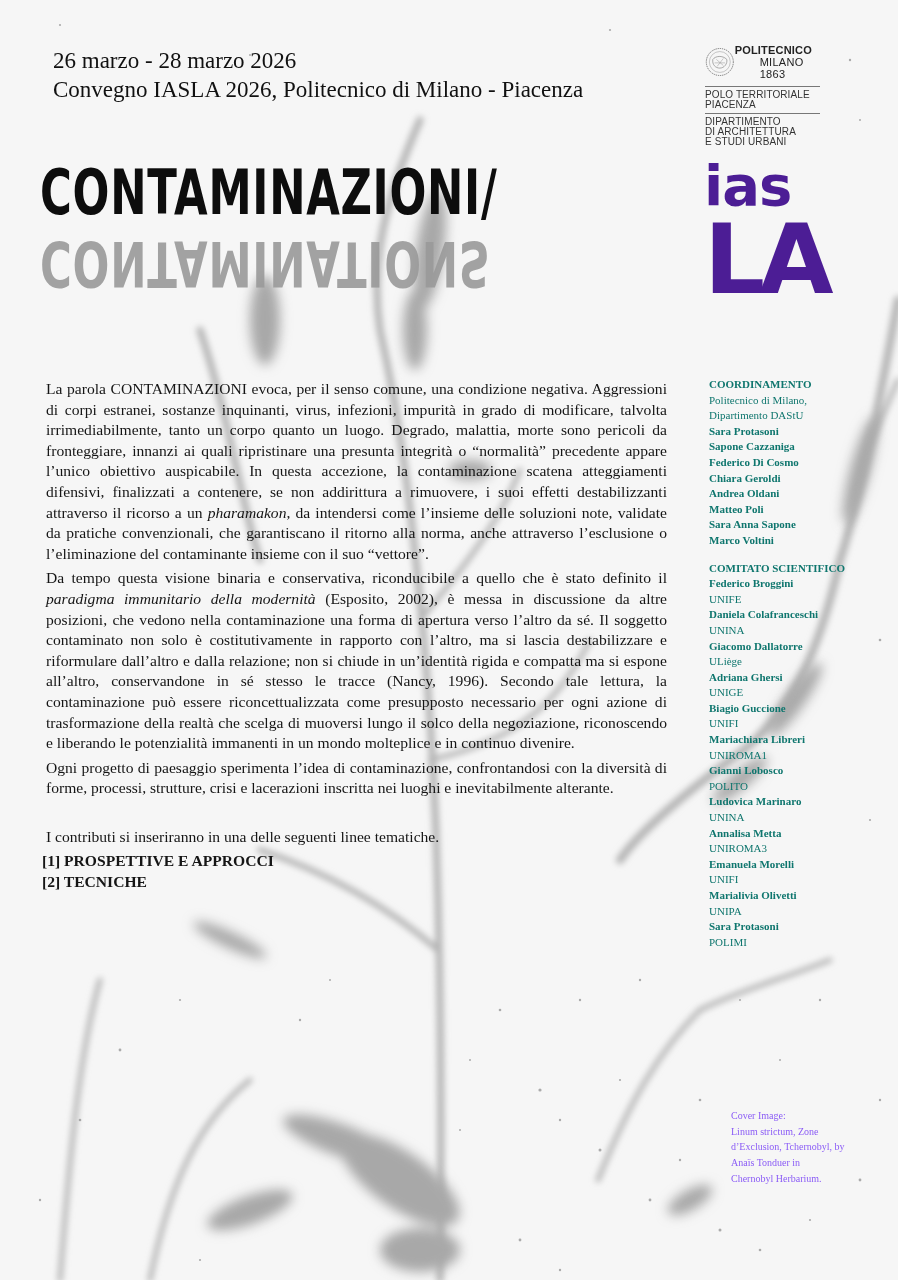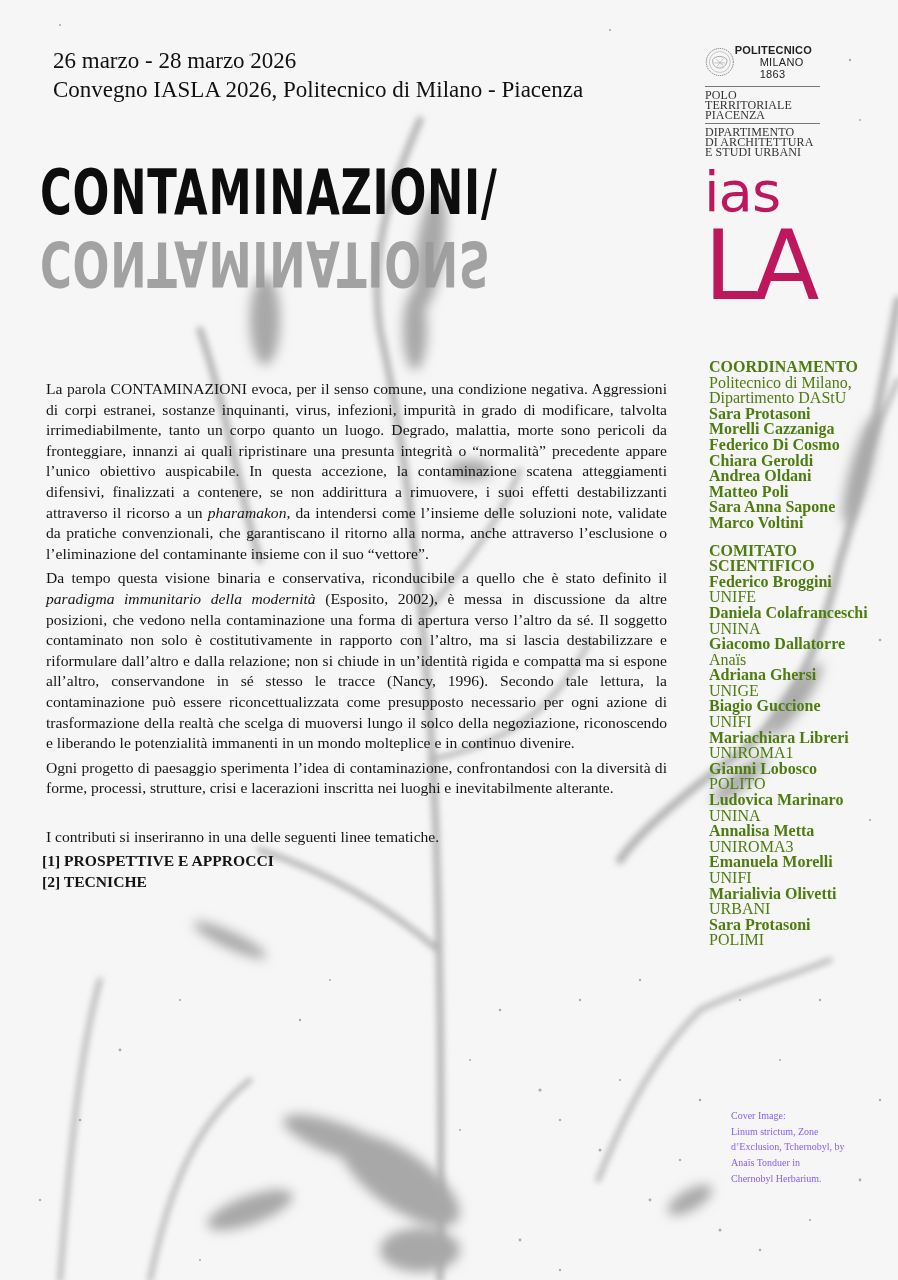--- a/index.html
+++ b/index.html
@@ -17,51 +17,51 @@
   .header div { white-space: nowrap; }
 
   
   .logo { left: 705px; top: 43px; width: 115px; }
   .logo-top { display: flex; align-items: center; gap: 0; height: 38px; }
   .logo-emblem { width: 34px; height: 34px; }
   .logo-name { font-family: "Liberation Sans", "DejaVu Sans", sans-serif; font-size: 11px; line-height: 12px; color: #222; }
   .logo-name .b { font-weight: bold; letter-spacing: 0.2px; }
   .logo-name .n { letter-spacing: 0.3px; margin-left: 25px; }
   .logo-rule { border-top: 1px solid #777; margin-top: 5px; }
-  .logo-sub { font-family: Liberation Serif, serif; font-size: 12px; line-height: 10px; color: #333; padding-top: 3px; padding-bottom: 3px; letter-spacing: 0.1px; }
+  .logo-sub { font-family: Liberation Sans, sans-serif; font-size: 10px; line-height: 10px; color: #333; padding-top: 3px; padding-bottom: 3px; letter-spacing: 0.1px; }
 
   
   .title {
     left: 40px; top: 158px;
     font-family: "DejaVu Sans", sans-serif; font-weight: bold;
     font-size: 62px; line-height: 70px; color: #0d0d0d;
     transform: scaleX(0.70); transform-origin: left top; letter-spacing: 1px;
     white-space: nowrap;
   }
   .title-reflect {
     left: 40px; top: 228px;
     font-family: "DejaVu Sans", sans-serif; font-weight: bold;
     font-size: 62px; line-height: 70px; color: #9a9a9a;
     transform: scaleX(0.70) scaleY(-1); transform-origin: left center; letter-spacing: 1px;
     white-space: nowrap; opacity: 0.9;
   }
 
   
-  .iasla { left: 704px; top: 162px; font-family: "DejaVu Sans", sans-serif; font-weight: normal; color: #be185d; }
+  .iasla { left: 704px; top: 156px; font-family: "DejaVu Sans", sans-serif; font-weight: bold; color: #4c1d95; }
   .iasla .ias { font-size: 56px; line-height: 60px; letter-spacing: -1px; }
   .iasla .la { font-size: 96px; line-height: 96px; letter-spacing: -6px; margin-top: -4px; }
 
   
   .body { left: 42px; top: 375px; width: 629px; font-size: 15.6px; line-height: 20.6px; color: #151515; }
   .body p { margin: 4px; text-align: justify; }
   .body .gap { height: 20px; }
   .body .theme { font-weight: bold; }
 
   
-  .side { left: 709px; top: 359px; width: 185px; font-size: 16px; line-height: 15.6px; color: #4d7c0f; }
+  .side { left: 709px; top: 377px; width: 185px; font-size: 11px; line-height: 15.6px; color: #0f766e; }
   .side .h { font-weight: bold; }
   .side .bn { font-weight: bold; }
   .side .spacer { height: 12px; }
 
   .credit { left: 731px; top: 1108px; width: 185px; font-size: 10px; line-height: 15.7px; color: #8b5cf6; }
 </style>
 </head>
 <body>
 
 <svg class="bg" viewBox="0 0 898 1280" xmlns="http://www.w3.org/2000/svg">
@@ -193,51 +193,51 @@
   <p>I contributi si inseriranno in una delle seguenti linee tematiche.</p>
   <div class="theme">[1] PROSPETTIVE E APPROCCI</div>
   <div class="theme">[2] TECNICHE</div>
 </div>
 
 <div class="layer side">
   <div class="h">COORDINAMENTO</div>
   <div>Politecnico di Milano,</div>
   <div>Dipartimento DAStU</div>
   <div class="bn">Sara Protasoni</div>
-  <div class="bn">Morelli Cazzaniga</div>
+  <div class="bn">Sapone Cazzaniga</div>
   <div class="bn">Federico Di Cosmo</div>
   <div class="bn">Chiara Geroldi</div>
   <div class="bn">Andrea Oldani</div>
   <div class="bn">Matteo Poli</div>
   <div class="bn">Sara Anna Sapone</div>
   <div class="bn">Marco Voltini</div>
   <div class="spacer"></div>
   <div class="h">COMITATO SCIENTIFICO</div>
   <div class="bn">Federico Broggini</div>
   <div>UNIFE</div>
   <div class="bn">Daniela Colafranceschi</div>
   <div>UNINA</div>
   <div class="bn">Giacomo Dallatorre</div>
-  <div>Anaïs</div>
+  <div>ULiège</div>
   <div class="bn">Adriana Ghersi</div>
   <div>UNIGE</div>
   <div class="bn">Biagio Guccione</div>
   <div>UNIFI</div>
   <div class="bn">Mariachiara Libreri</div>
   <div>UNIROMA1</div>
   <div class="bn">Gianni Lobosco</div>
   <div>POLITO</div>
   <div class="bn">Ludovica Marinaro</div>
   <div>UNINA</div>
   <div class="bn">Annalisa Metta</div>
   <div>UNIROMA3</div>
   <div class="bn">Emanuela Morelli</div>
   <div>UNIFI</div>
   <div class="bn">Marialivia Olivetti</div>
-  <div>URBANI</div>
+  <div>UNIPA</div>
   <div class="bn">Sara Protasoni</div>
   <div>POLIMI</div>
 </div>
 
 <div class="layer credit">
   <div>Cover Image:</div>
   <div>Linum strictum, Zone</div>
   <div>d’Exclusion, Tchernobyl, by</div>
   <div>Anaïs Tonduer in</div>
   <div>Chernobyl Herbarium.</div>

